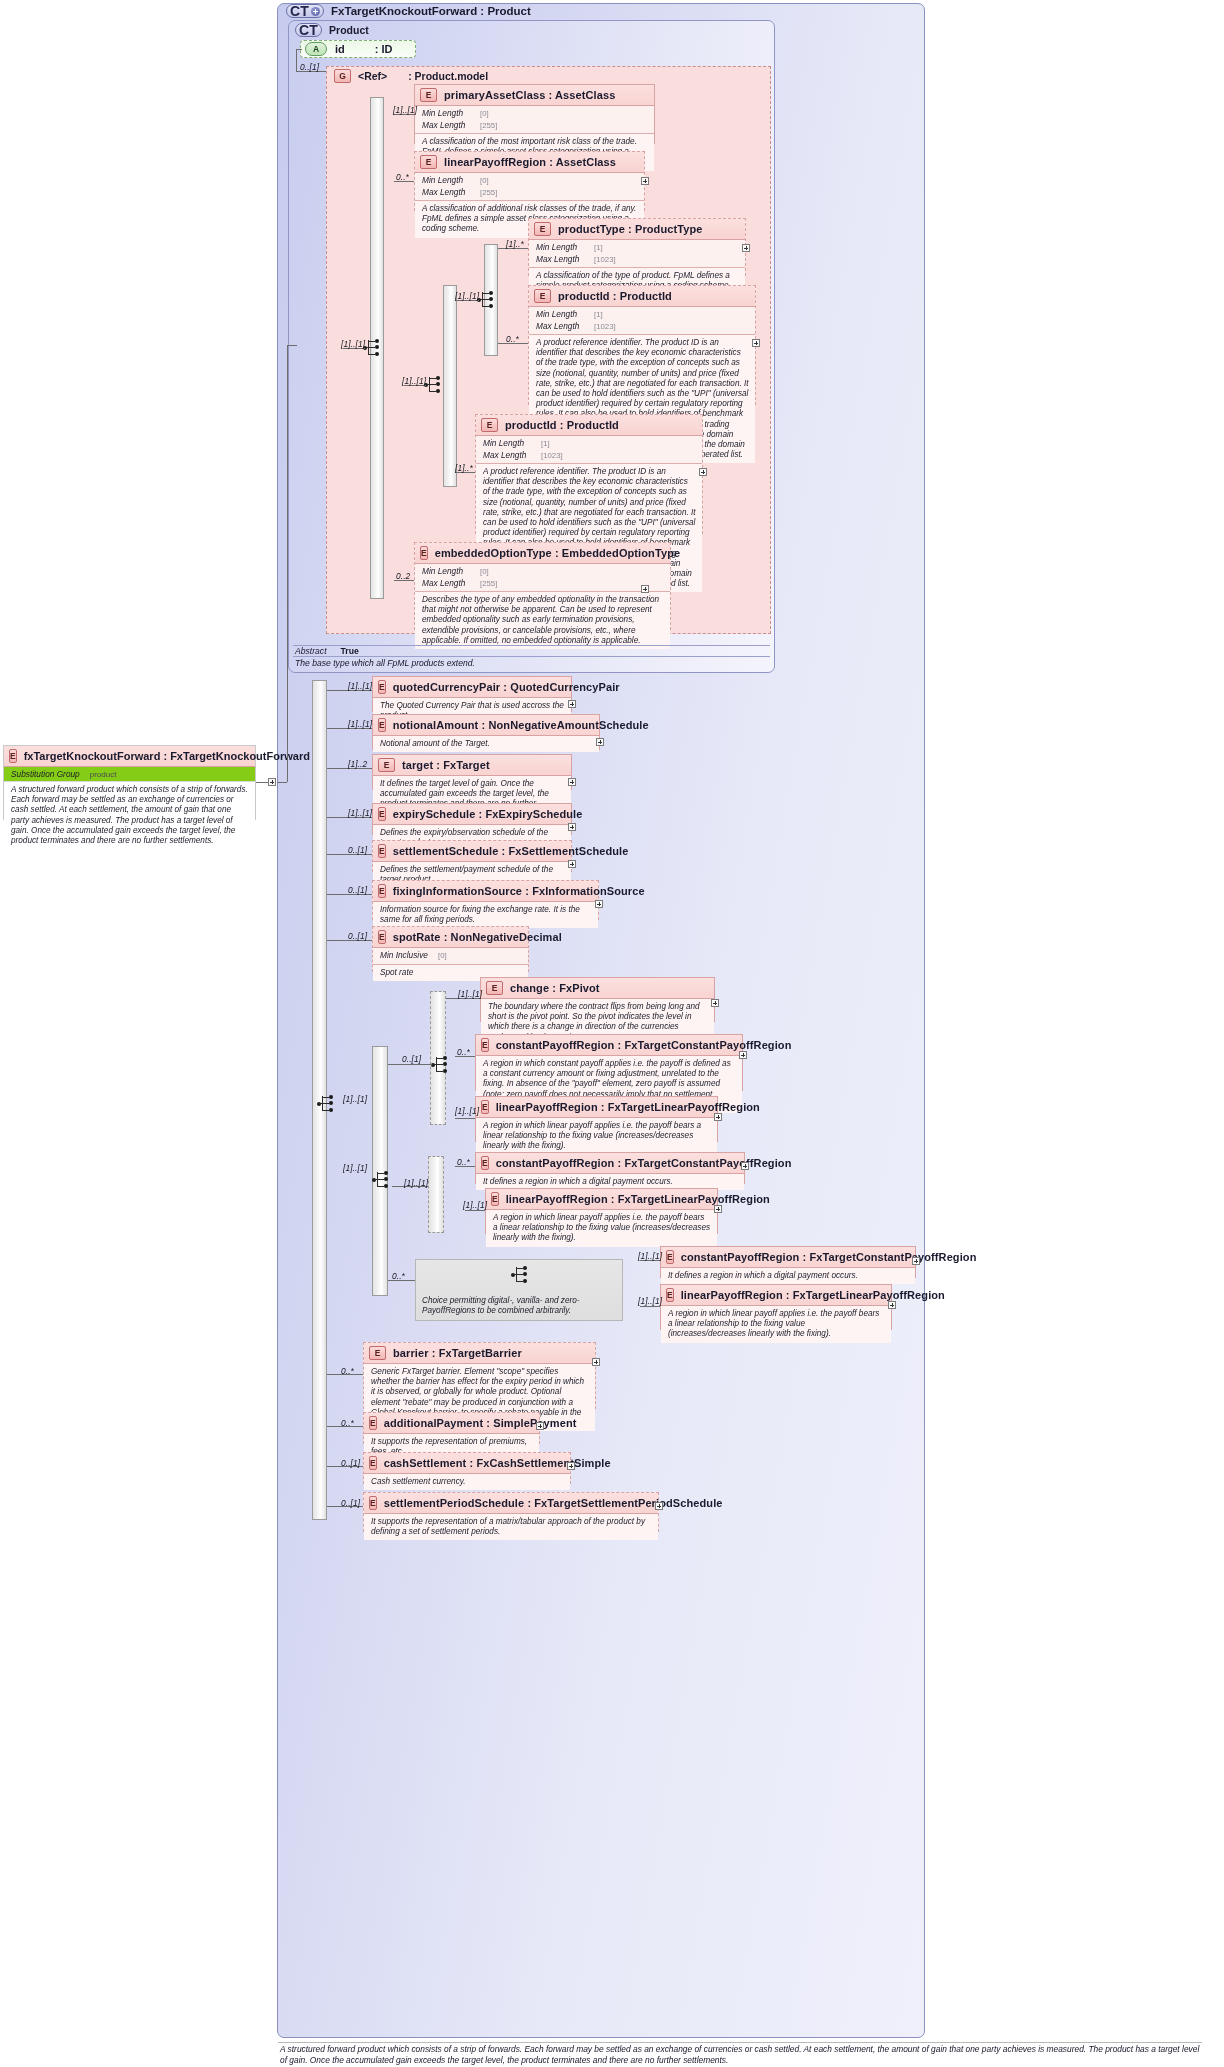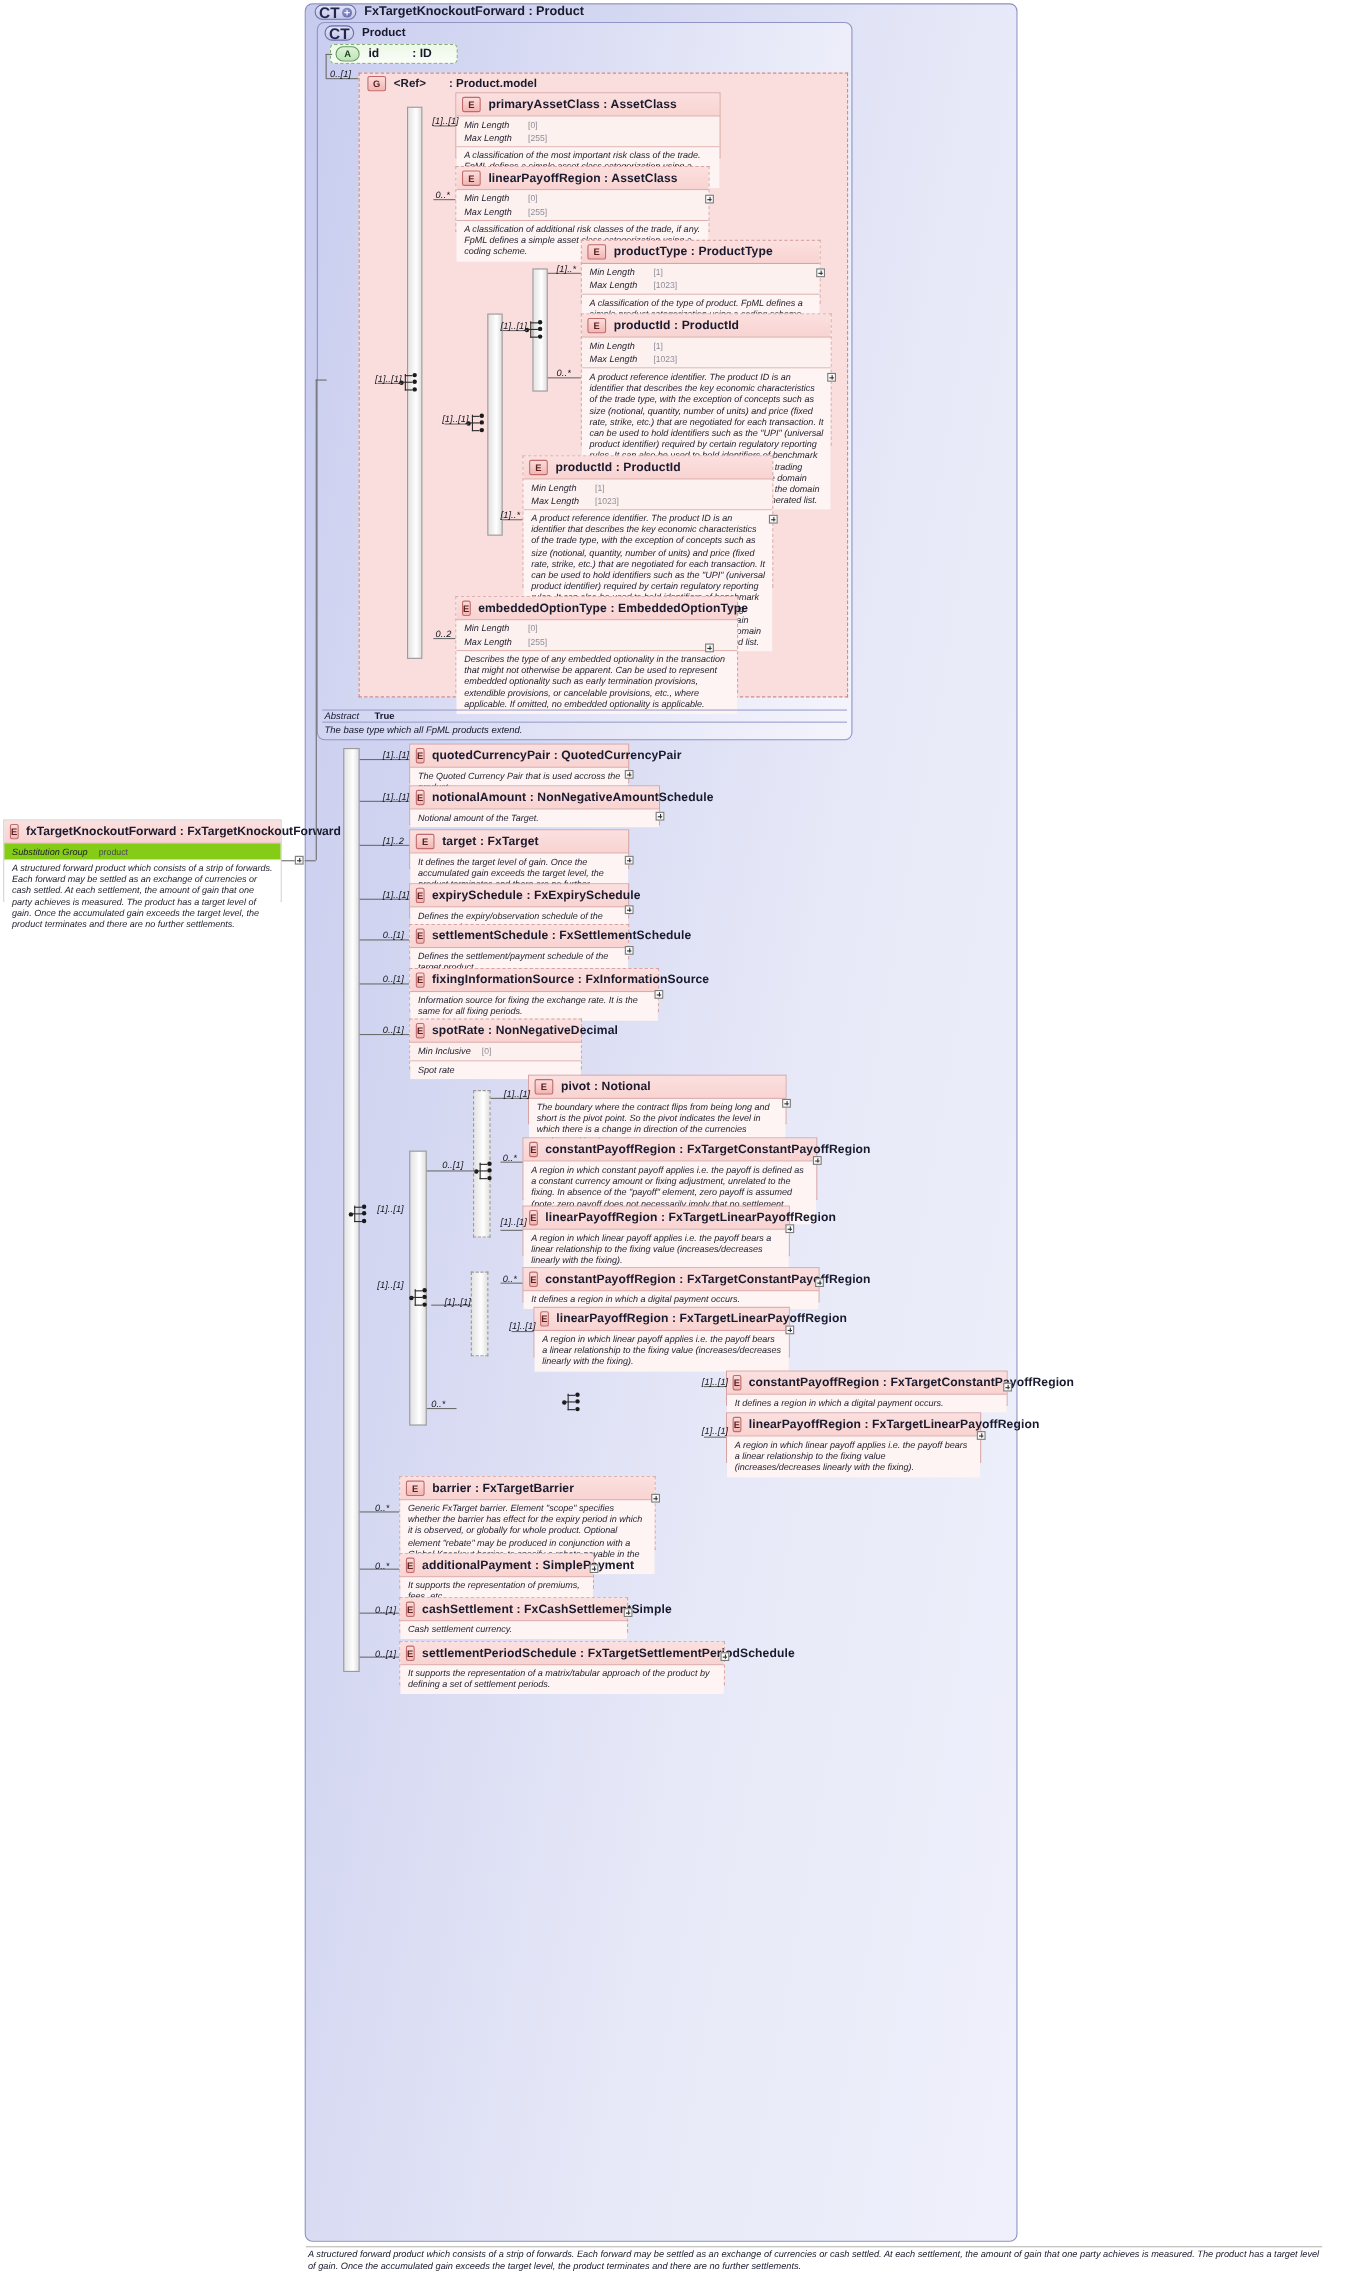--- a/index.html
+++ b/index.html
@@ -554,21 +554,21 @@
       <div class="pt" style="left:11px;top:14px;"></div>
   </div>
   <div class="card" style="left:343px;top:1094px;">[1]..[1]</div>
 
   <div class="colbar dashed" style="left:430px;top:991px;width:16px;height:134px;"></div>
   <div class="ecard" style="left:480px;top:977px;width:235px;height:45px;">
     <div class="hdr">
       <span class="badge-e">
           <span>E</span>
         </span>
-      <span class="nm">pivot : Notional</span>
+      <span class="nm">change : FxPivot</span>
     </div>
     <div class="doc">The boundary where the contract flips from being long and short is the pivot point. So the pivot indicates the level in which there is a change in direction of the currencies exchanged by the parties.</div>
   </div>
   <div class="h-line" style="left:446px;top:998px;width:34px;"></div>
   <div class="card" style="left:458px;top:989px;">[1]..[1]</div>
   <div class="expander" style="left:711px;top:999px;"></div>
 
   <div class="seqnode" style="left:432px;top:1055px;">
     <div class="bullet"></div>
       <div class="stem"></div>
@@ -644,20 +644,23 @@
           <span>E</span>
         </span>
       <span class="nm">linearPayoffRegion : FxTargetLinearPayoffRegion</span>
     </div>
     <div class="doc">A region in which linear payoff applies i.e. the payoff bears a linear relationship to the fixing value (increases/decreases linearly with the fixing).</div>
   </div>
   <div class="h-line" style="left:465px;top:1210px;width:20px;"></div>
   <div class="card" style="left:463px;top:1200px;">[1]..[1]</div>
   <div class="expander" style="left:714px;top:1205px;"></div>
 
+  <div class="choice-panel" style="left:415px;top:1259px;width:208px;height:62px;">
+    <div class="doc">Choice permitting digital-, vanilla- and zero- PayoffRegions to be combined arbitrarily.</div>
+  </div>
   <div class="seqnode" style="left:512px;top:1265px;">
     <div class="bullet"></div>
       <div class="stem"></div>
       <div class="vbar" style="top:2px;height:15px;"></div>
     <div class="arm" style="top:2.5px;width:7px;"></div>
       <div class="pt" style="left:11px;top:0.5px;"></div>
     <div class="arm" style="top:9px;width:7px;"></div>
       <div class="pt" style="left:11px;top:7px;"></div>
     <div class="arm" style="top:16px;width:7px;"></div>
       <div class="pt" style="left:11px;top:14px;"></div>

